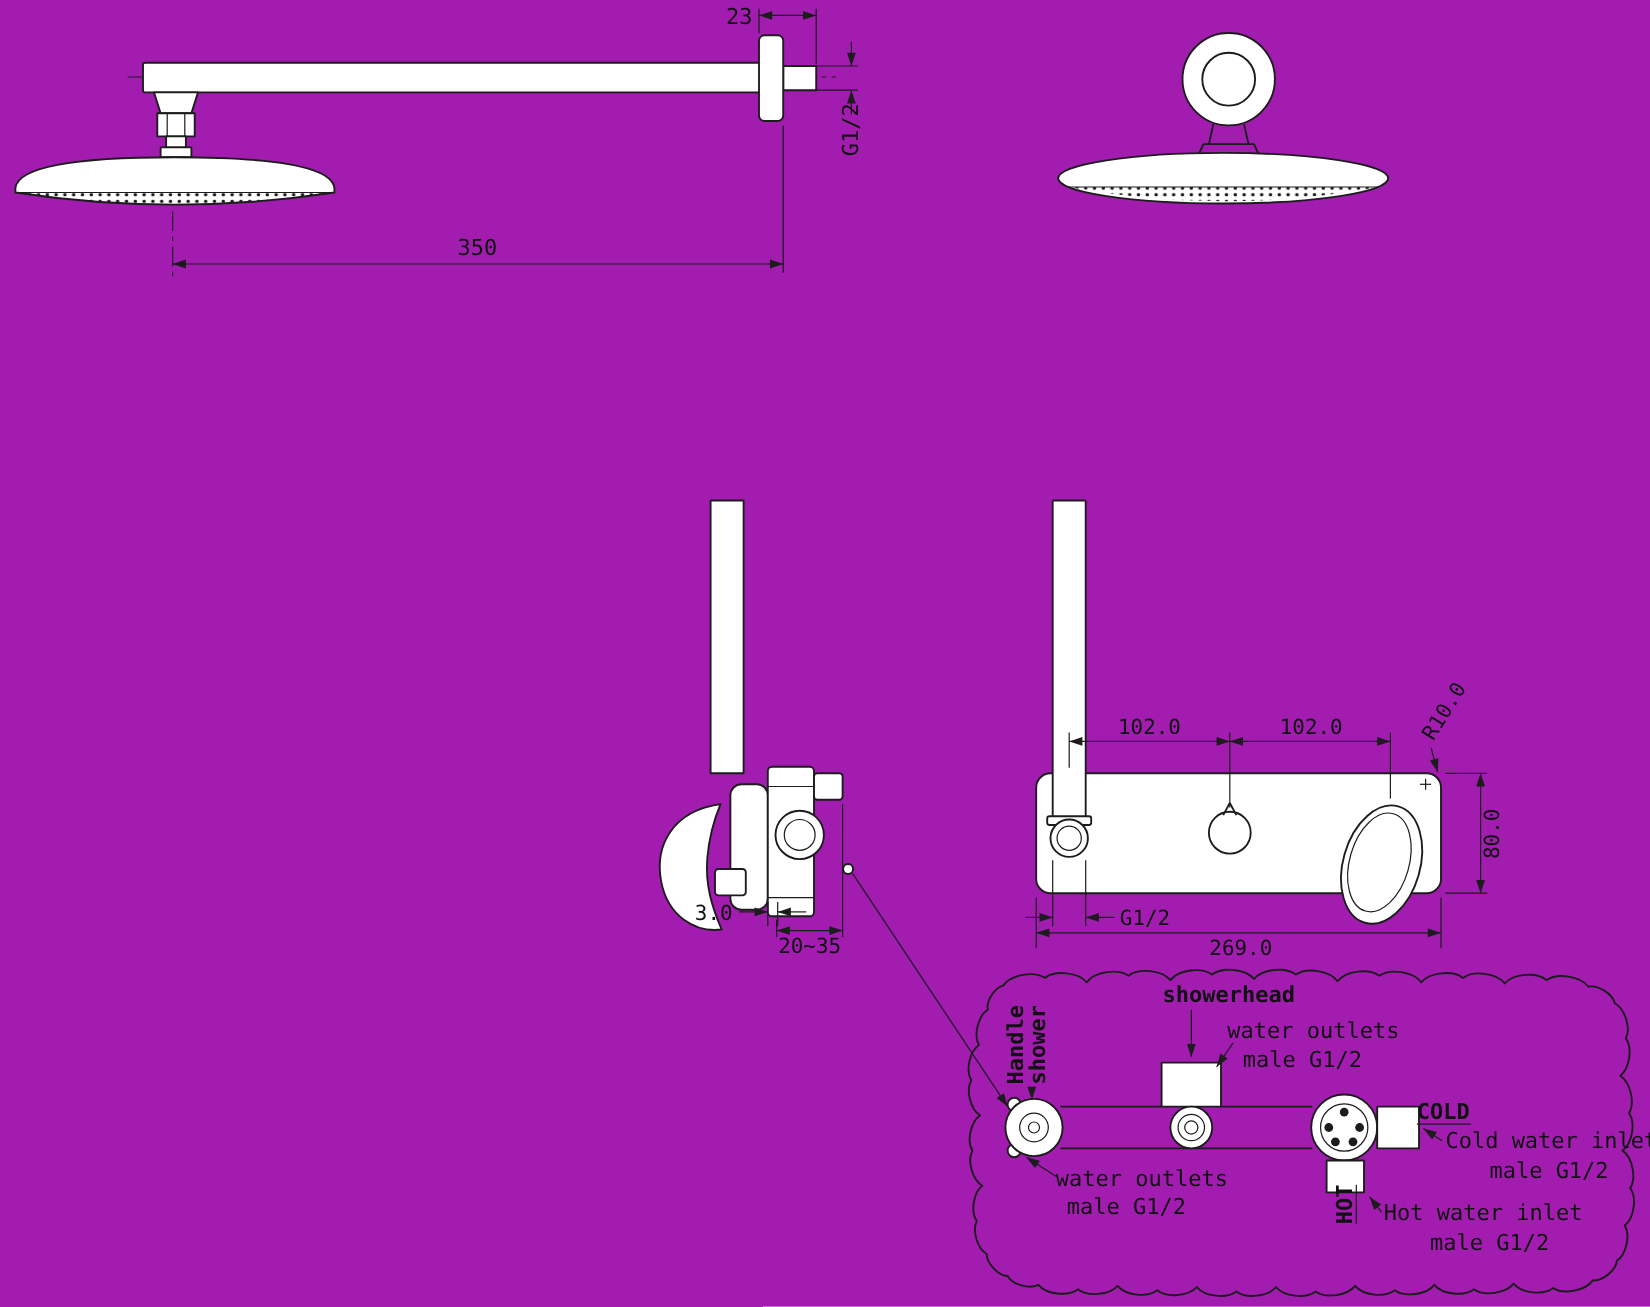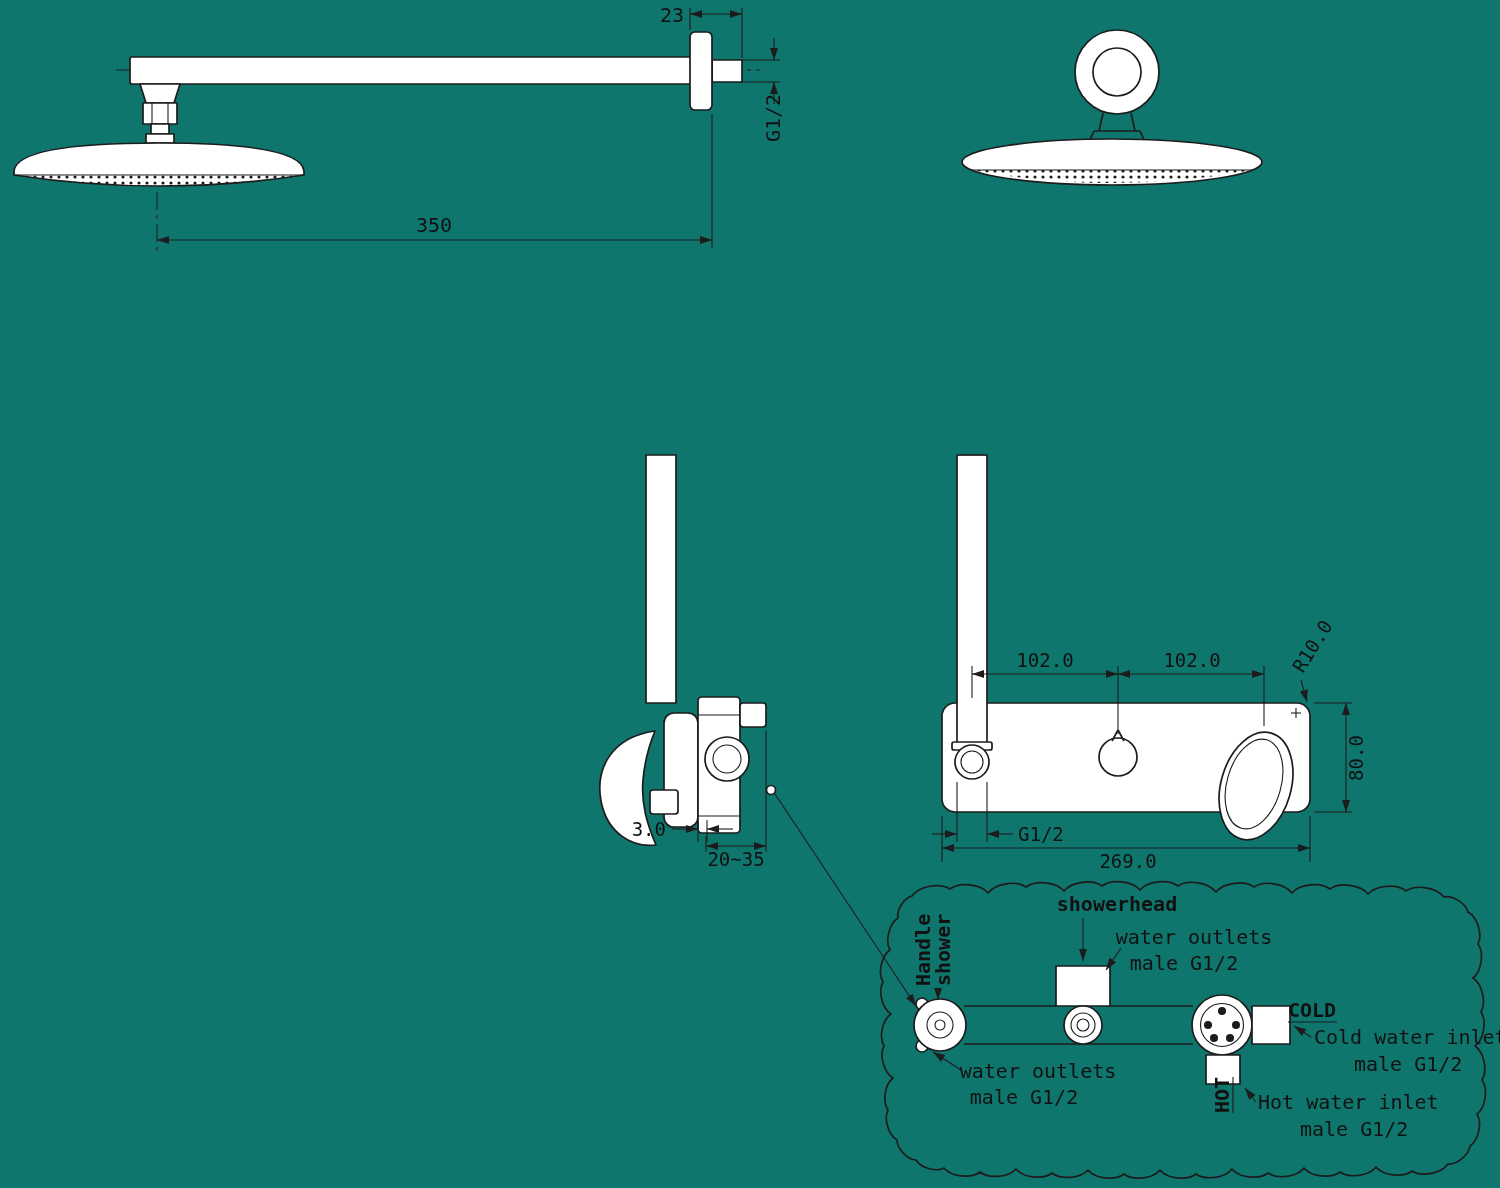--- a/index.html
+++ b/index.html
@@ -1,16 +1,16 @@
 <!DOCTYPE html>
 <html><head>
 <meta charset="utf-8">
 <style>
   html,body{margin:0;padding:0;background:#ffffff;}
-  .stage{position:relative;width:1500px;height:1188px;background:#0f766e;overflow:hidden;}
+  .stage{position:relative;width:1500px;height:1188px;background:#a21caf;overflow:hidden;}
   svg{display:block;}
   .ln{stroke:#1c1c1c;stroke-width:1.7;fill:none;stroke-linejoin:round;}
   .lnf{stroke:#1c1c1c;stroke-width:1.7;fill:#ffffff;stroke-linejoin:round;}
   .thin{stroke:#1c1c1c;stroke-width:1.1;fill:none;}
   .cl{stroke:#1c1c1c;stroke-width:1;fill:none;stroke-dasharray:18 5 4 5;}
   .dk{fill:#1c1c1c;stroke:none;}
   text{fill:#111111;font-family:"DejaVu Sans Mono","Liberation Mono",monospace;}
   .dim{font-size:20px;}
   .dim19{font-size:19px;}
   .lbl{font-size:20px;}

